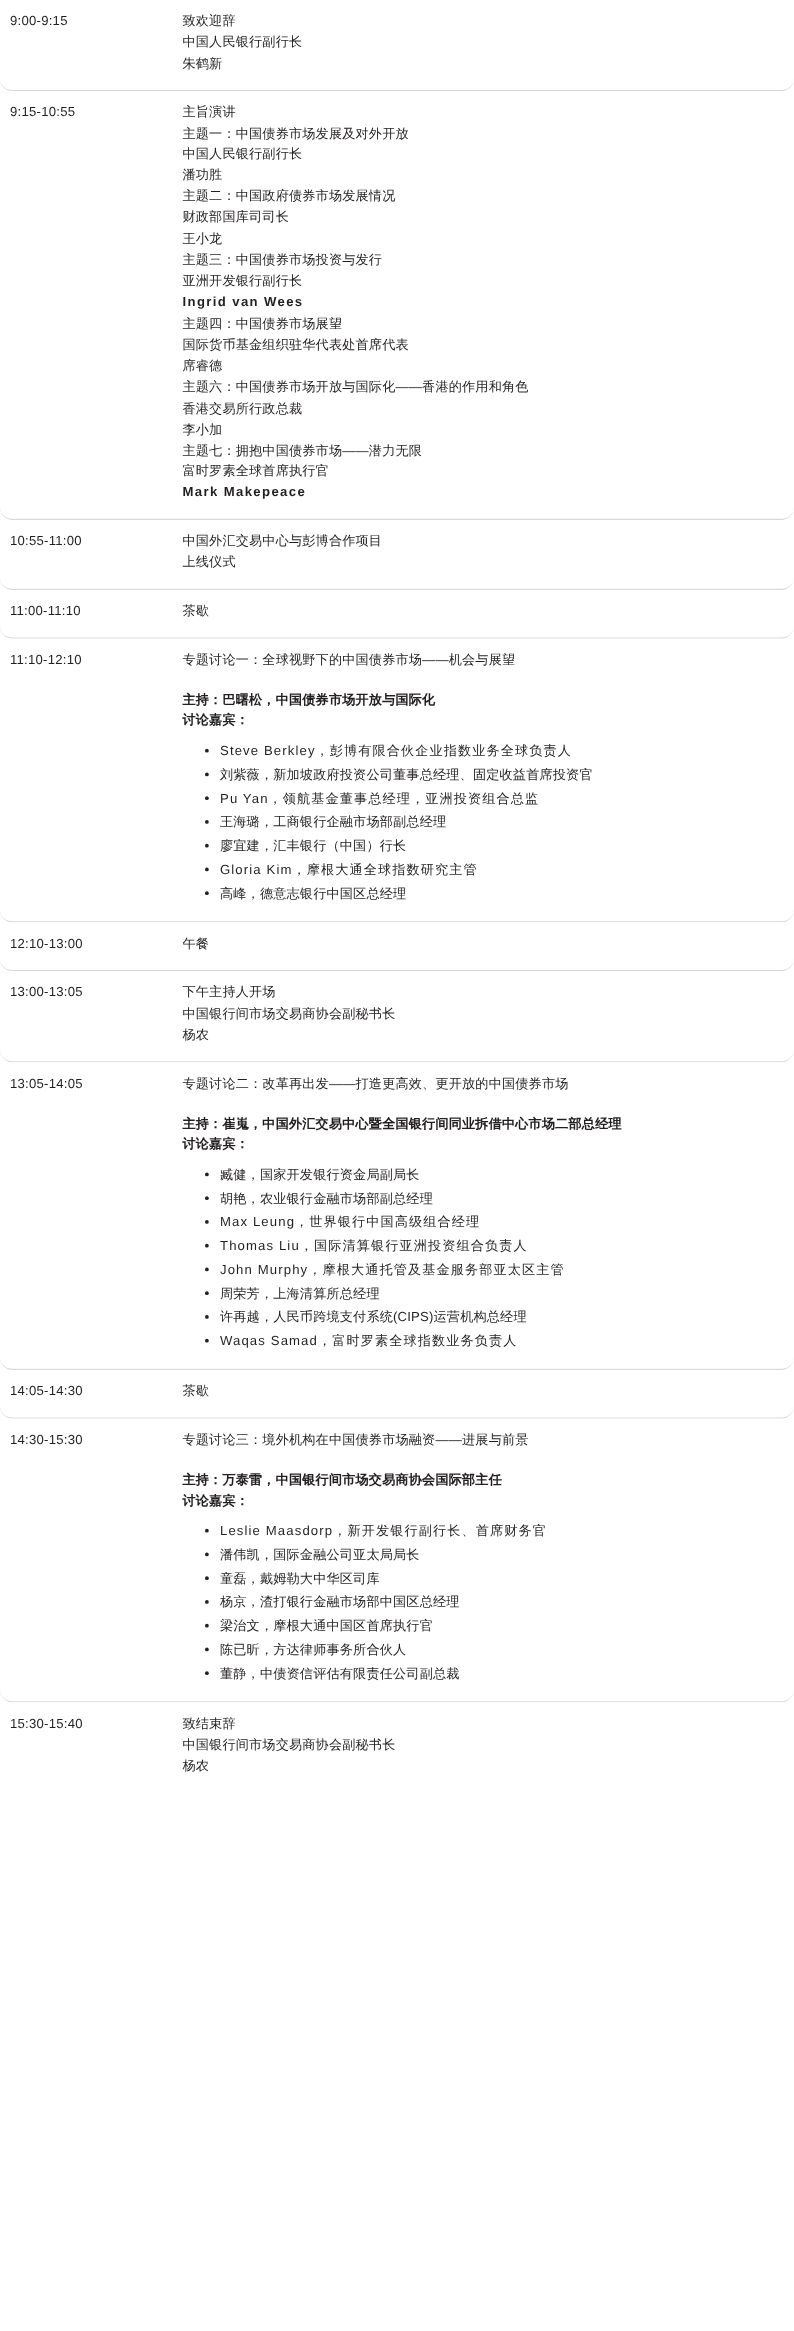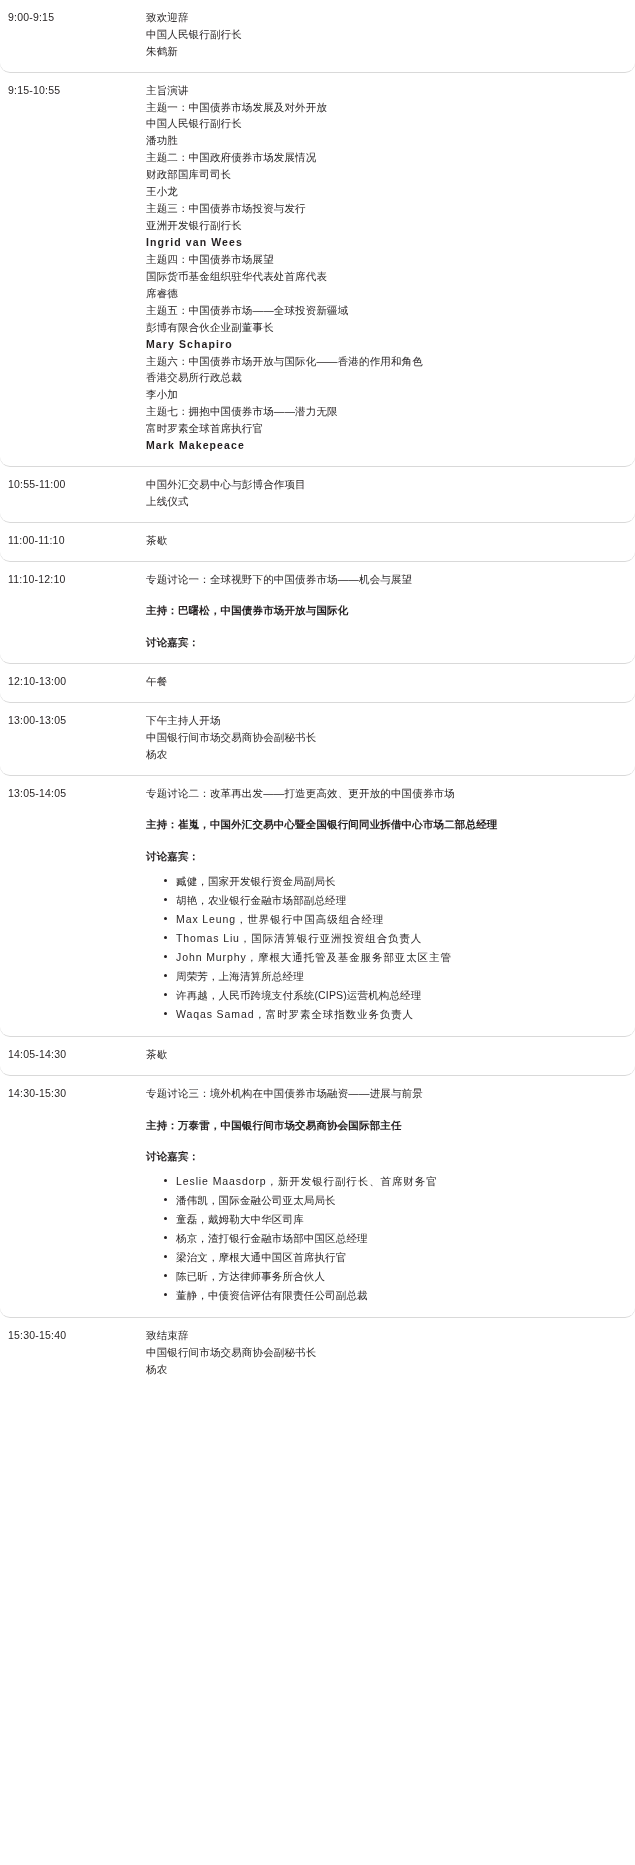--- a/index.html
+++ b/index.html
@@ -63,21 +63,20 @@
     font-size: 10.5px;
     font-weight: bold;
     line-height: 1.6;
     margin-top: 15px;
     letter-spacing: 0.15px;
   }
   .guest-label {
     font-size: 10.5px;
     font-weight: bold;
     line-height: 1.6;
-    margin-top: 15px;
     letter-spacing: 0.15px;
   }
   ul.guests {
     list-style: none;
     margin: 7px 0 0 0;
     padding: 0 0 0 18px;
   }
   ul.guests li {
     font-size: 10.5px;
     line-height: 1.62;
@@ -131,25 +130,20 @@
           <div class="hdr">主题三：中国债券市场投资与发行</div>
           <div class="line">亚洲开发银行副行长</div>
           <div class="line latin">Ingrid van Wees</div>
         </div>
         <div class="blk">
           <div class="hdr">主题四：中国债券市场展望</div>
           <div class="line">国际货币基金组织驻华代表处首席代表</div>
           <div class="line">席睿德</div>
         </div>
         <div class="blk">
-          <div class="hdr">主题五：中国债券市场——全球投资新疆域</div>
-          <div class="line">彭博有限合伙企业副董事长</div>
-          <div class="line latin">Mary Schapiro</div>
-        </div>
-        <div class="blk">
           <div class="hdr">主题六：中国债券市场开放与国际化——香港的作用和角色</div>
           <div class="line">香港交易所行政总裁</div>
           <div class="line">李小加</div>
         </div>
         <div class="blk">
           <div class="hdr">主题七：拥抱中国债券市场——潜力无限</div>
           <div class="line">富时罗素全球首席执行官</div>
           <div class="line latin">Mark Makepeace</div>
         </div>
       </div>
@@ -171,20 +165,29 @@
         </div>
       </div>
     </div>
     <div class="row">
       <div class="time-col">11:10-12:10</div>
       <div class="body-col">
         <div class="blk">
           <div class="hdr">专题讨论一：全球视野下的中国债券市场——机会与展望</div>
           <div class="moderator">主持：巴曙松，中国债券市场开放与国际化</div>
           <div class="guest-label">讨论嘉宾：</div>
+          <ul class="guests">
+            <li class="latin">Steve Berkley，彭博有限合伙企业指数业务全球负责人</li>
+            <li class="">刘紫薇，新加坡政府投资公司董事总经理、固定收益首席投资官</li>
+            <li class="latin">Pu Yan，领航基金董事总经理，亚洲投资组合总监</li>
+            <li class="">王海璐，工商银行企融市场部副总经理</li>
+            <li class="">廖宜建，汇丰银行（中国）行长</li>
+            <li class="latin">Gloria Kim，摩根大通全球指数研究主管</li>
+            <li class="">高峰，德意志银行中国区总经理</li>
+          </ul>
         </div>
       </div>
     </div>
     <div class="row">
       <div class="time-col">12:10-13:00</div>
       <div class="body-col">
         <div class="blk">
           <div class="hdr">午餐</div>
         </div>
       </div>

